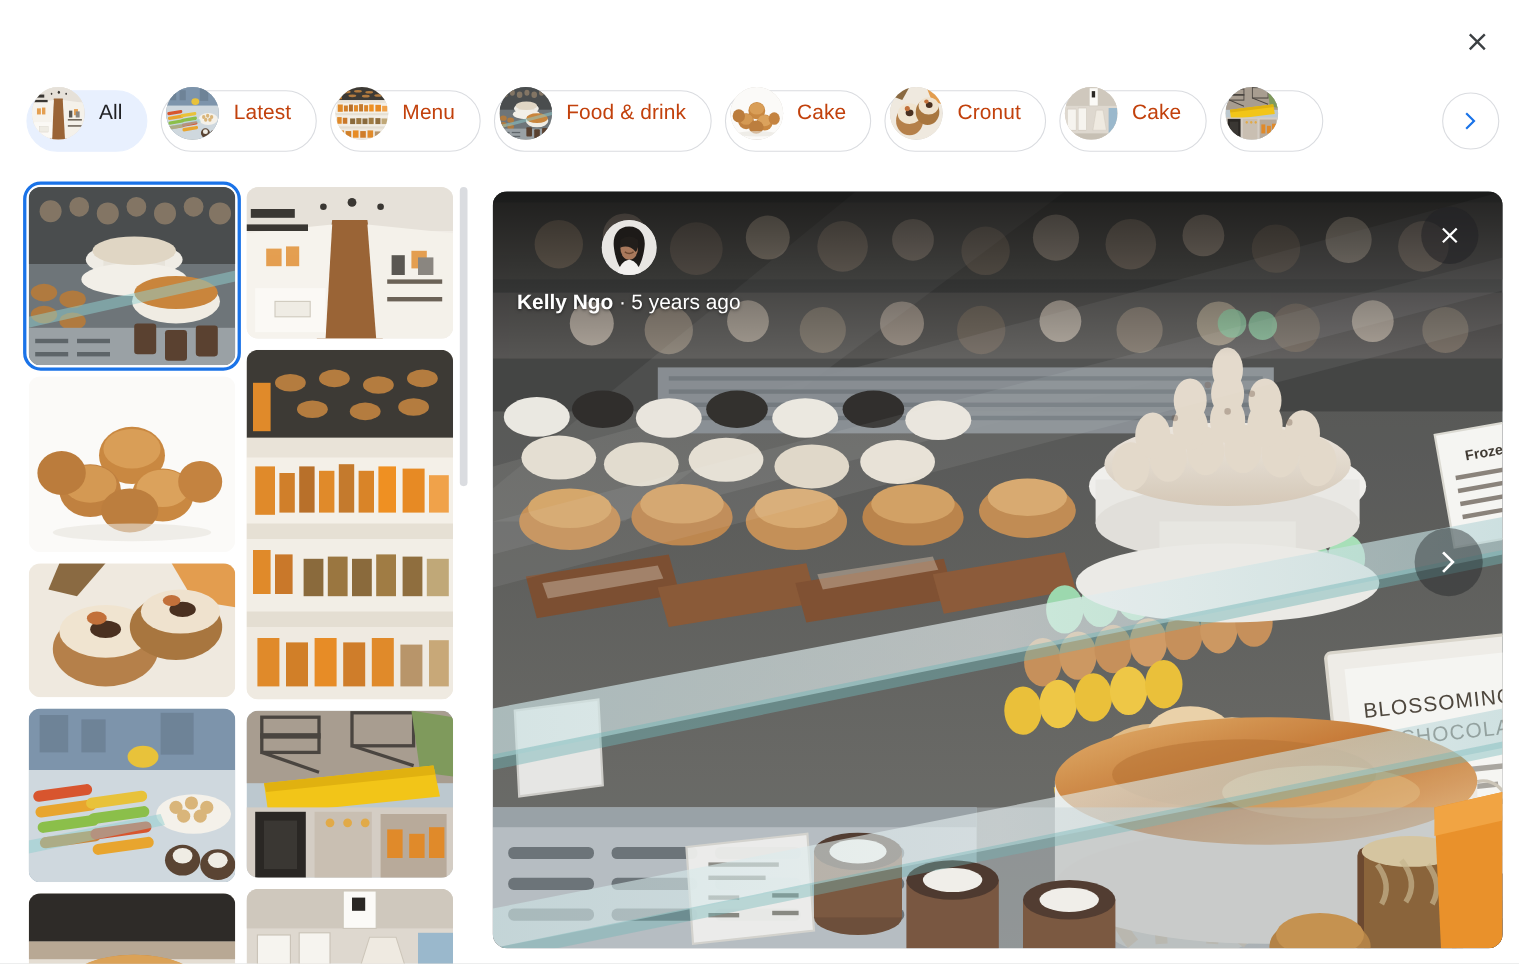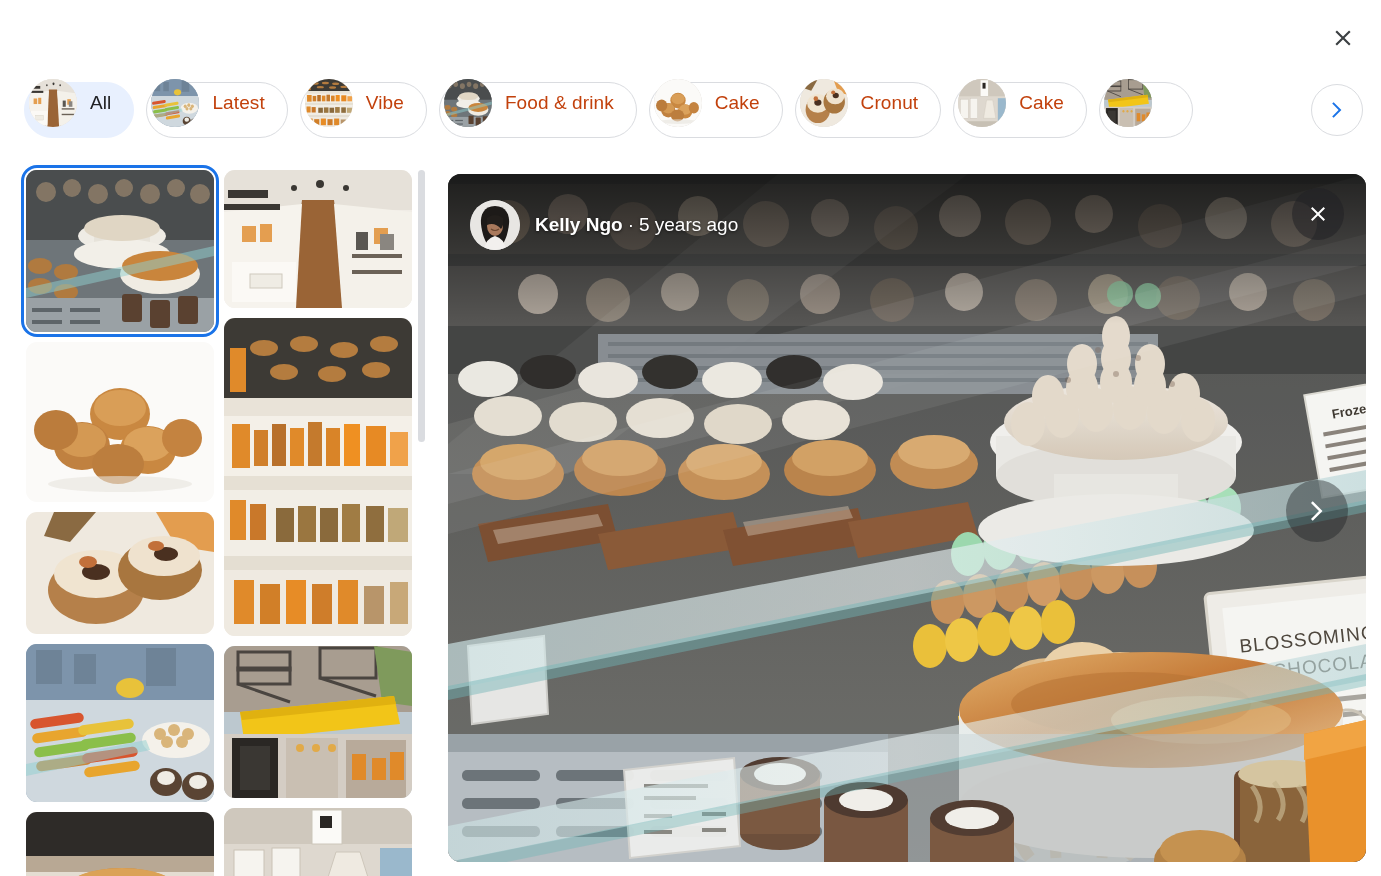--- a/index.html
+++ b/index.html
@@ -119,21 +119,21 @@
     background: #8a8f94;
   }
   .photo .scene { position: absolute; inset: 0; }
   .photo-topgrad {
     position: absolute; left: 0; top: 0; width: 100%; height: 150px;
     background: linear-gradient(180deg, rgba(0,0,0,.62) 0%, rgba(0,0,0,.28) 55%, rgba(0,0,0,0) 100%);
     pointer-events: none;
   }
   .attrib {
     position: absolute; left: 22px; top: 26px;
-    display: flex; align-items: center; gap: 15px;
+    display: flex; align-items: center; gap: 15px; flex-direction: column;
   }
   .avatar {
     width: 50px; height: 50px; border-radius: 50%;
     overflow: hidden; background: #cfcfcf; flex: none;
     position: relative;
   }
   .attrib-text {
     font-size: 19px; color: #fff;
     text-shadow: 0 1px 3px rgba(0,0,0,.6);
     white-space: nowrap;
@@ -285,21 +285,21 @@
             <g>
               <rect x="10" y="262" width="20" height="44" fill="#e08a2a"></rect>
               <rect x="36" y="266" width="20" height="40" fill="#d17f28"></rect>
               <rect x="62" y="262" width="20" height="44" fill="#e78c26"></rect>
               <rect x="88" y="266" width="20" height="40" fill="#cf7d2a"></rect>
               <rect x="114" y="262" width="20" height="44" fill="#e08a2a"></rect>
               <rect x="140" y="268" width="20" height="38" fill="#b8956a"></rect>
               <rect x="166" y="264" width="18" height="42" fill="#c8a878"></rect>
             </g>
           </svg></div>
-        <div class="chip-label">Vibe</div>
+        <div class="chip-label">Menu</div>
       </div>
       <div class="chip">
         <div class="chip-thumb"><svg viewBox="0 0 188 162" preserveAspectRatio="none" style="width:100%;height:100%">
             <rect width="188" height="162" fill="#6e7579"></rect>
             <rect width="188" height="70" fill="#4a4d4e"></rect>
             <g fill="#8a7b68" opacity=".9">
               <circle cx="20" cy="22" r="10"></circle>
               <circle cx="46" cy="18" r="9"></circle>
               <circle cx="72" cy="24" r="10"></circle>
               <circle cx="98" cy="18" r="9"></circle>

